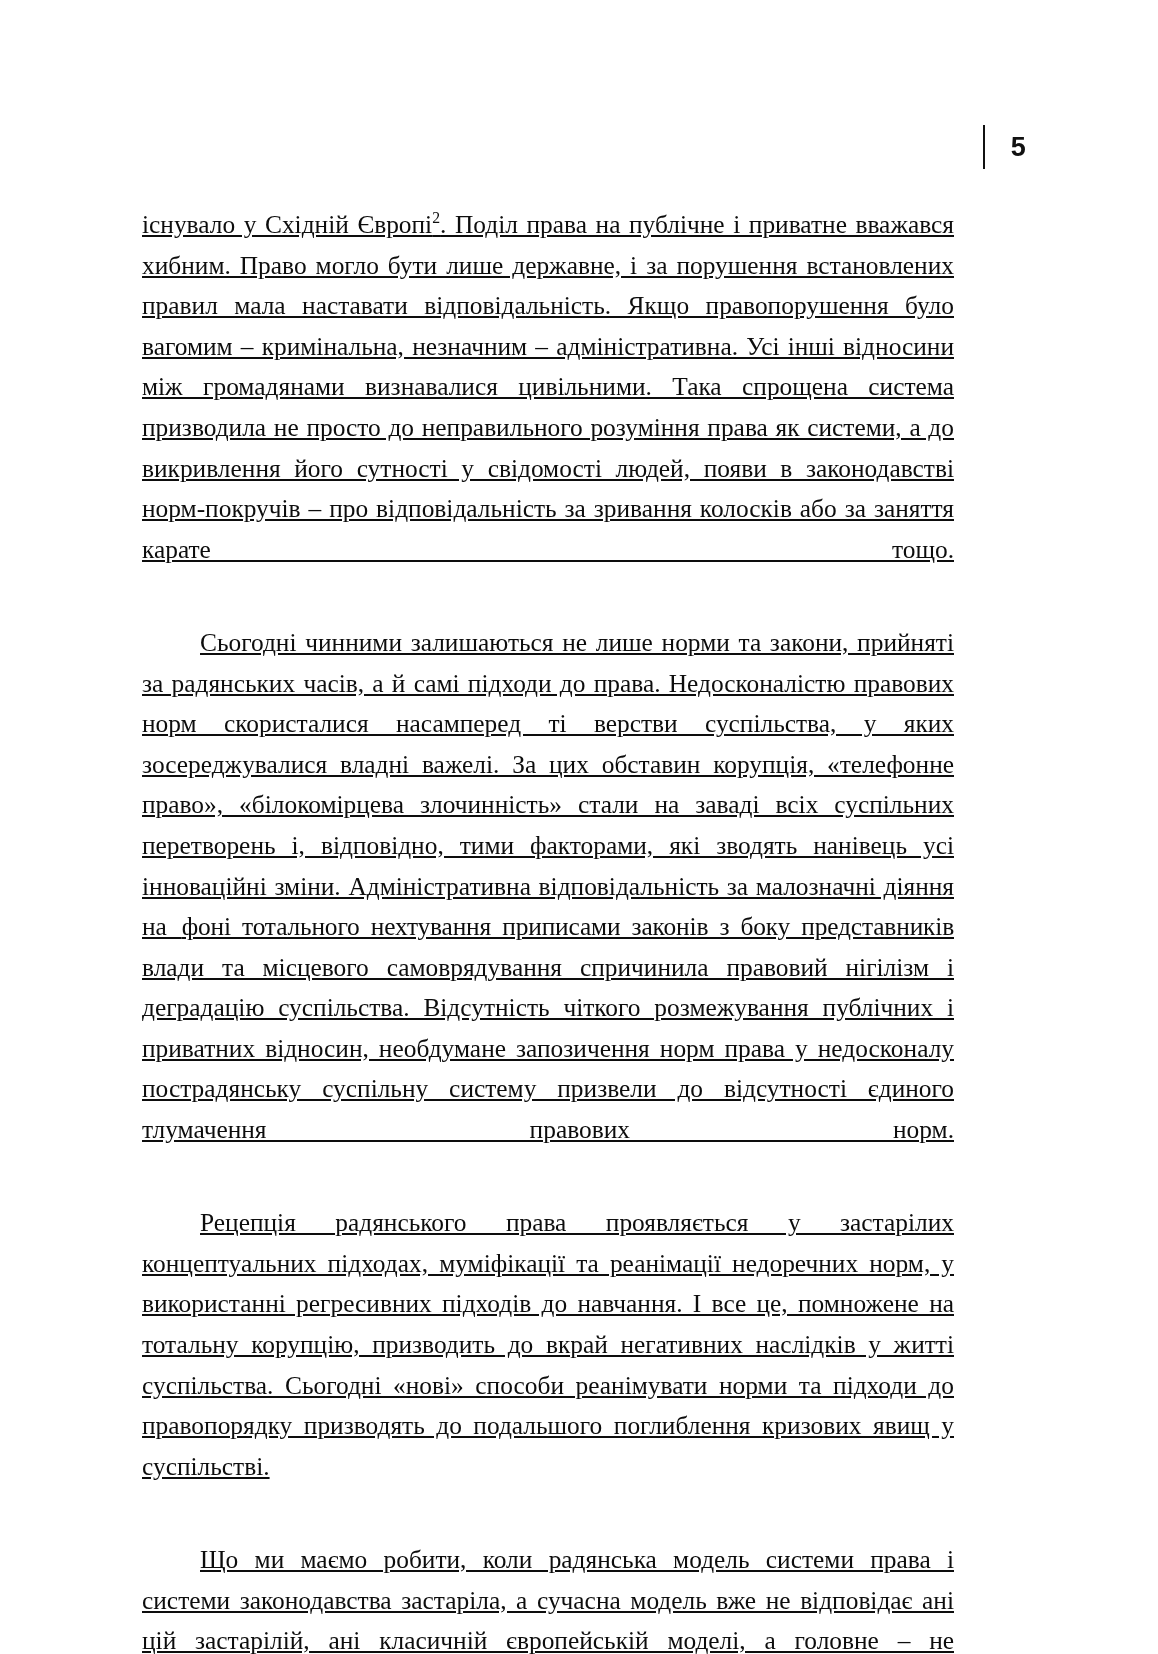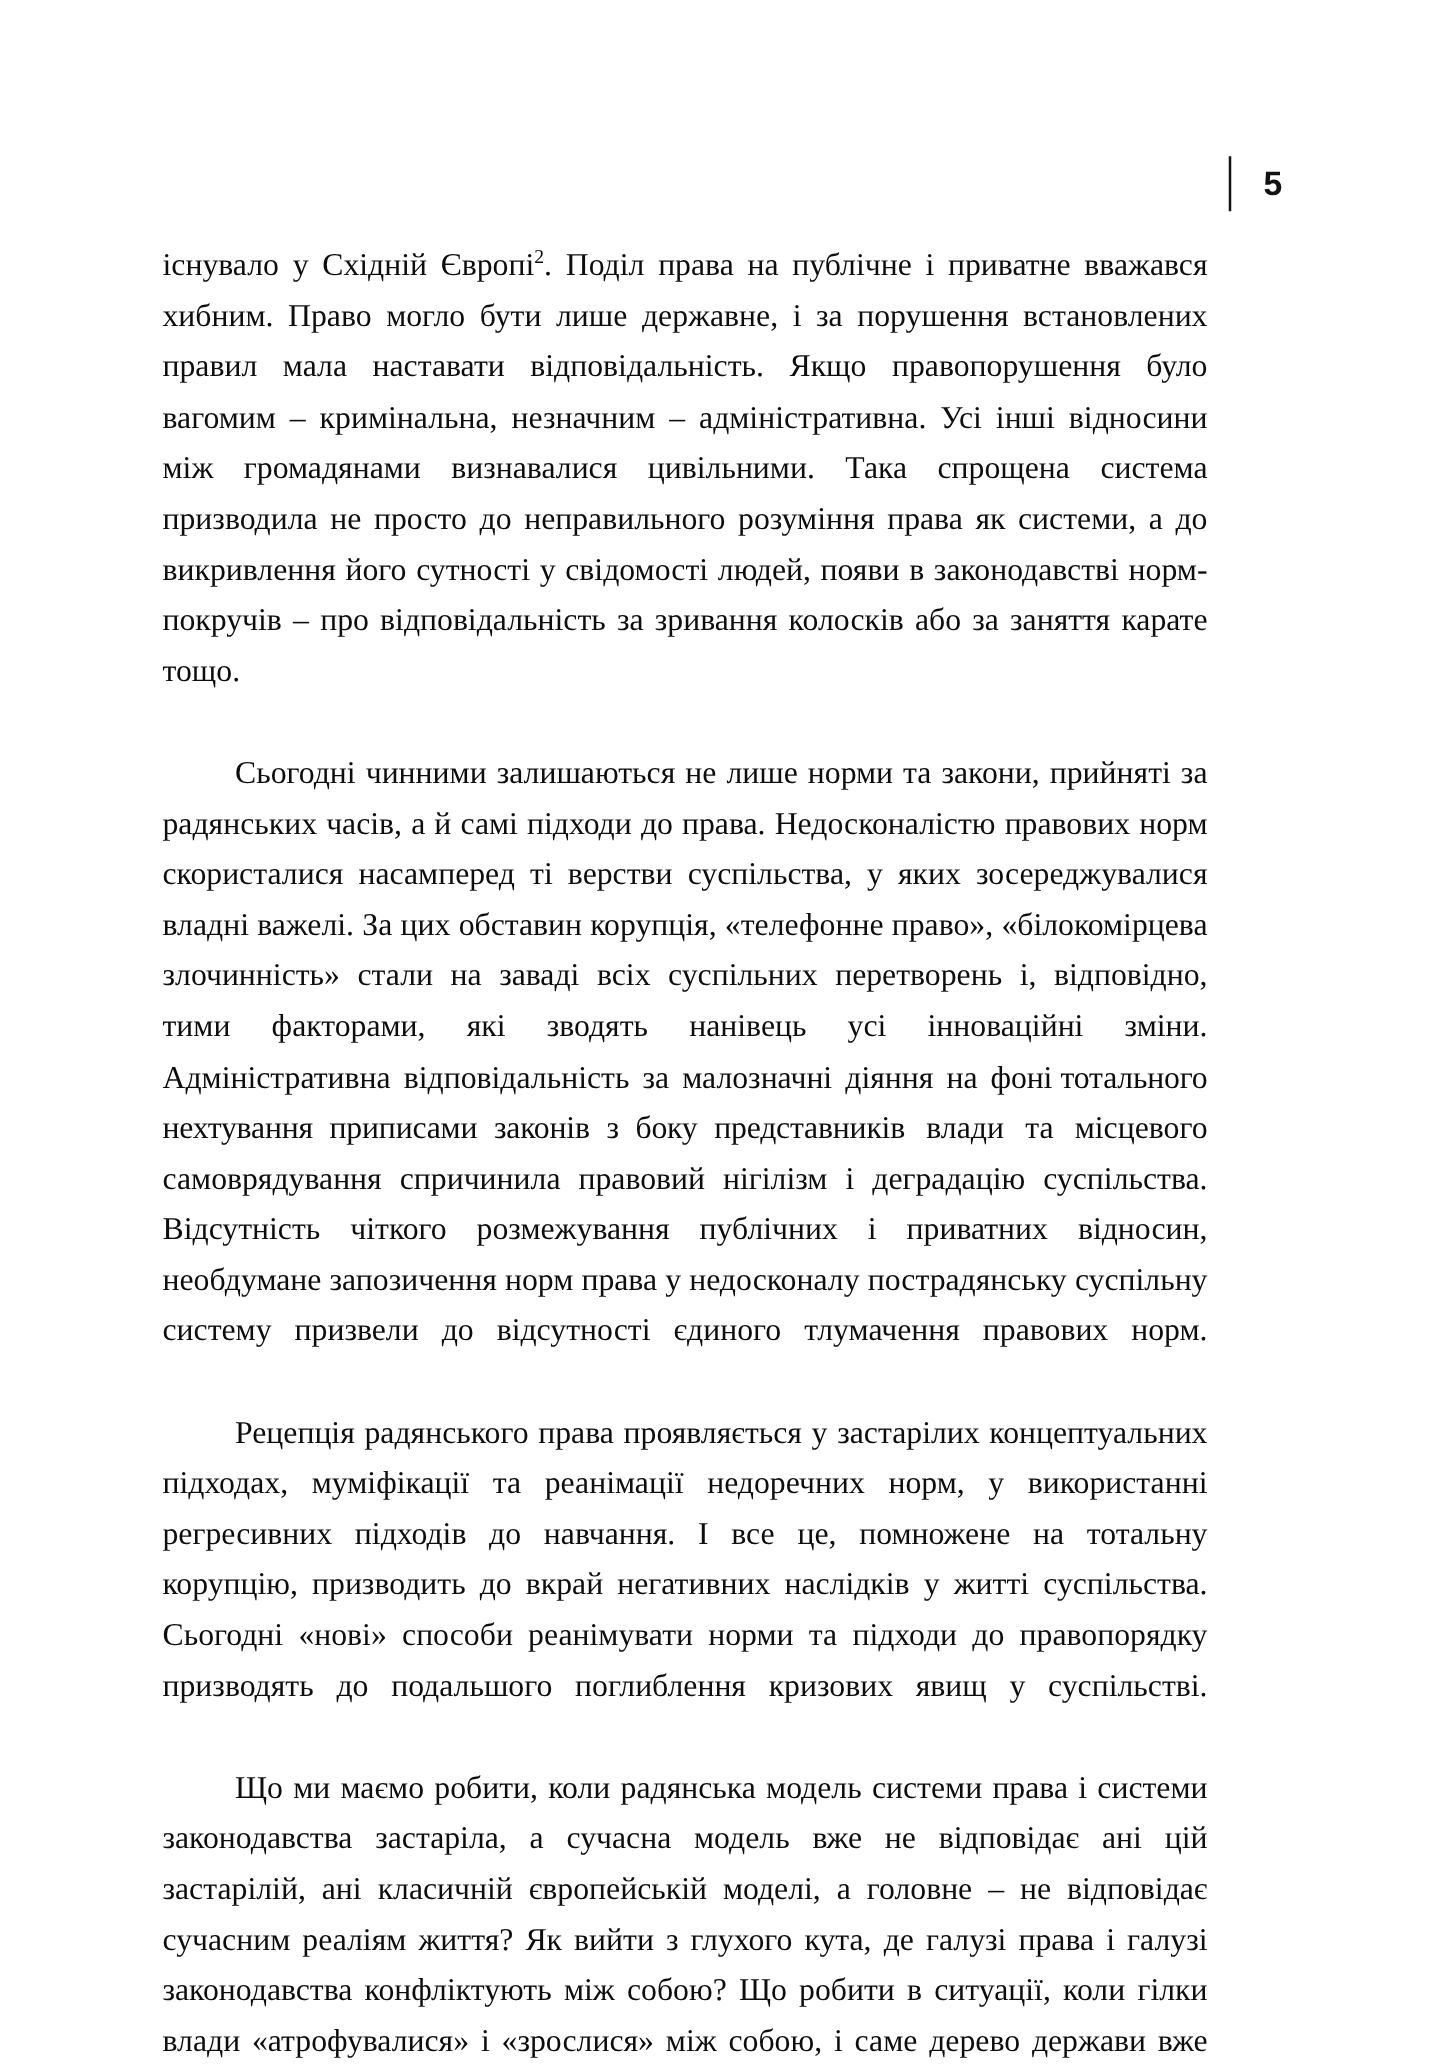--- a/index.html
+++ b/index.html
@@ -46,29 +46,30 @@
   }
 
   
   .textblock {
     position: absolute;
     left: 130px;
     top: 192px;
     width: 836px;
   }
   p.para {
-    margin: 0;
+    margin: 12px;
     font-size: 25.4px;
     line-height: 40.6px;
     text-align: justify;
     text-justify: inter-word;
     hyphens: manual;
     -webkit-hyphens: manual;
     text-indent: 0;
     word-spacing: 0.1px;
+    text-decoration: underline;
   }
   p.para.indent {
     text-indent: 58px;
   }
   
   p.para::after {
     content: "";
     display: inline-block;
     width: 100%;
   }

